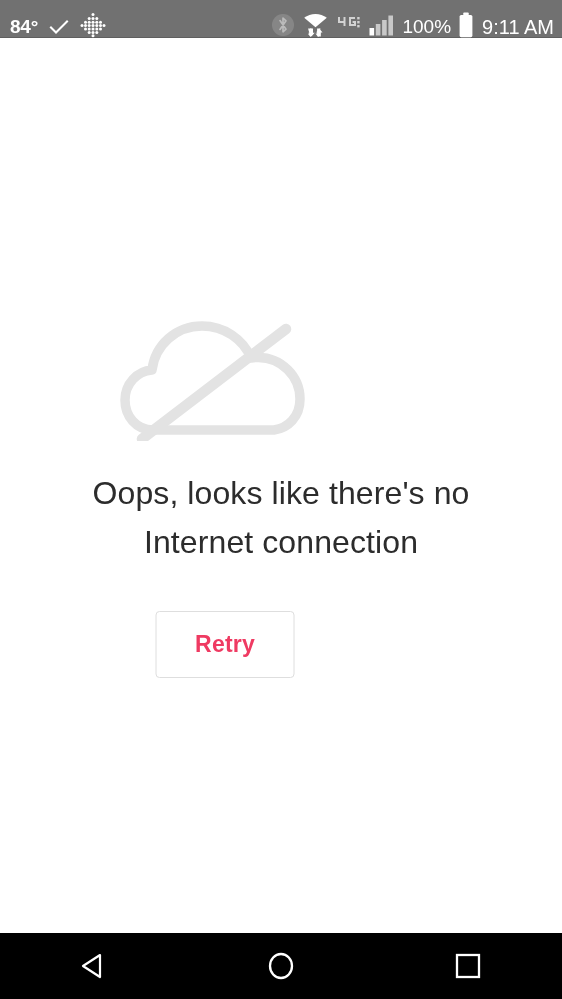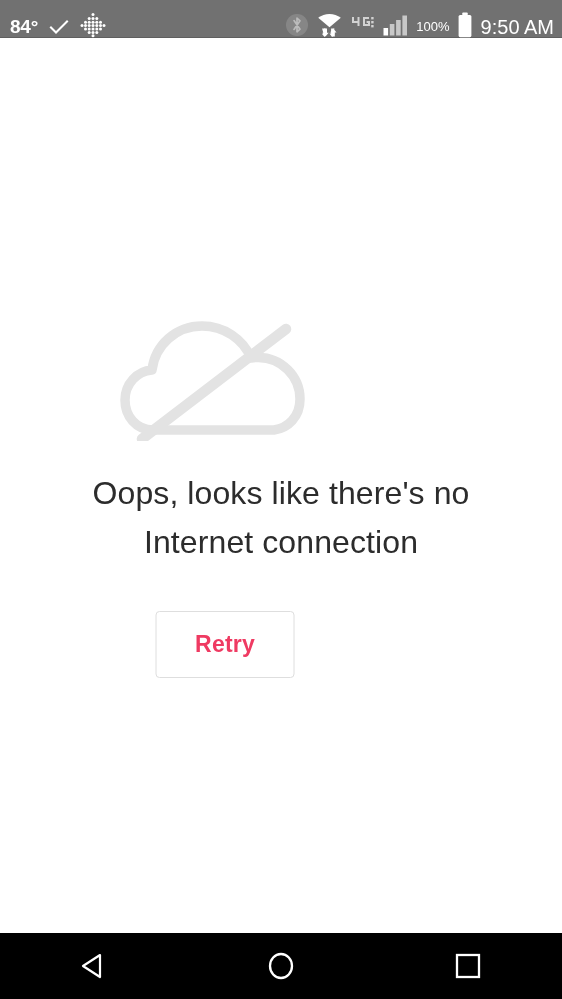--- a/index.html
+++ b/index.html
@@ -60,21 +60,21 @@
   .check-icon svg { display: block; }
   .dots-icon { display: block; }
 
   .bt-icon { display:block; opacity: 0.72; }
   .wifi-icon { display:block; }
   .lte-icon { display:block; }
   .signal-icon { display:block; }
   .battery-icon { display:block; }
 
   .pct-text {
-    font-size: 13px;
+    font-size: 19px;
     line-height: 1;
     color: #ffffff;
     letter-spacing: 0px;
   }
   .time-text {
     font-size: 20px;
     line-height: 1;
     color: #ffffff;
     letter-spacing: 0px;
     margin-left: 1px;
@@ -259,21 +259,21 @@
 
       <span class="pct-text">100%</span>
 
       <span class="battery-icon">
         <svg width="16" height="26" viewBox="0 0 16 26">
           <rect x="5.2" y="0.6" width="5.6" height="2.6" rx="1" fill="#ffffff"></rect>
           <rect x="1.6" y="3" width="12.8" height="22.2" rx="1.6" fill="#ffffff"></rect>
         </svg>
       </span>
 
-      <span class="time-text">9:50 AM</span>
+      <span class="time-text">9:11 AM</span>
     </div>
   </div>
 
   <div class="content">
 
     <div class="cloud-off-icon">
       <svg width="210" height="160" viewBox="0 0 210 160">
         <g fill="none" stroke="#e3e3e3" stroke-width="9.5" stroke-linecap="round" stroke-linejoin="round">
           <path d="M33 149
                    C16 149 5 135 5 119

